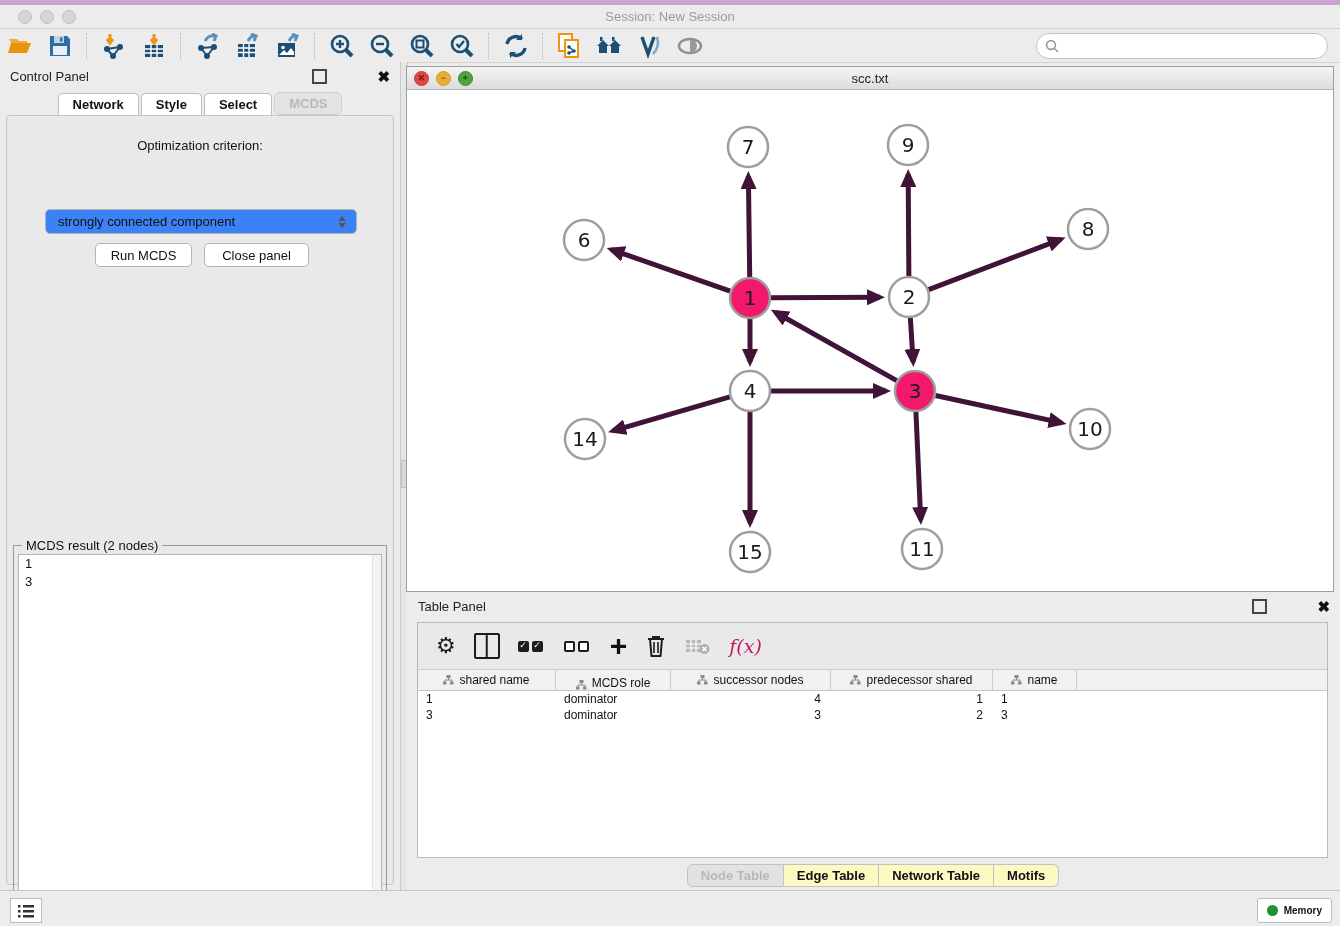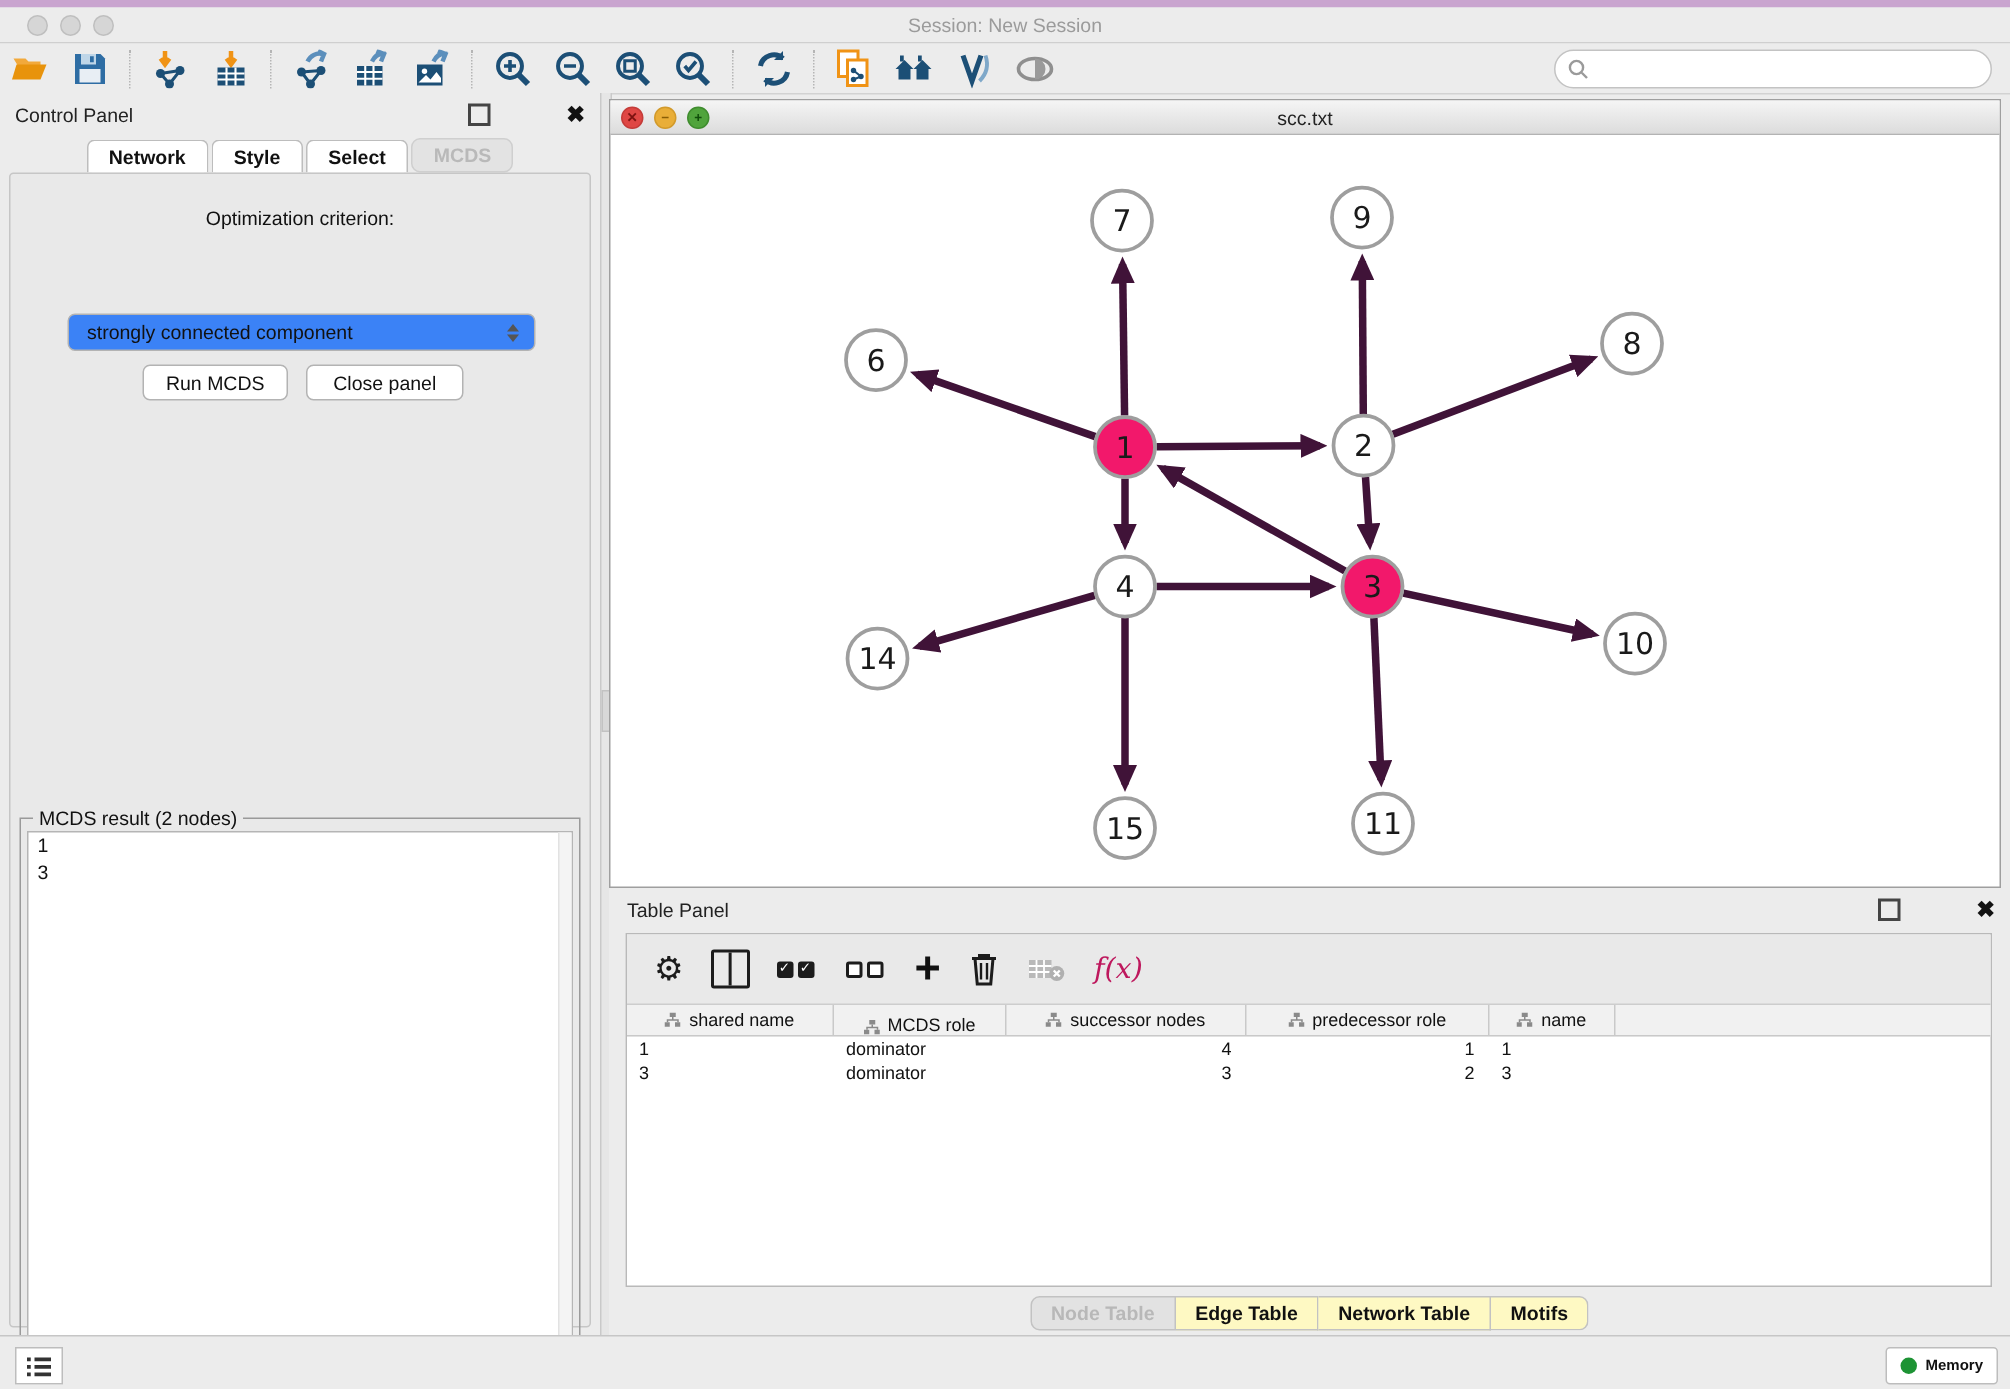--- a/index.html
+++ b/index.html
@@ -448,21 +448,21 @@
         </div>
         <div class="th" style="width: 162px;">
           <span>
             <svg width="11" height="10" viewBox="0 0 11 10">
               <rect x="3.5" y="0" width="4" height="3" fill="#8a8a8a"></rect>
               <rect x="0" y="6.5" width="3.5" height="3" fill="#8a8a8a"></rect>
               <rect x="7" y="6.5" width="3.5" height="3" fill="#8a8a8a"></rect>
               <path d="M5.5 3v2M2 6.5V5h7v1.5" stroke="#8a8a8a" fill="none"></path>
             </svg>
           </span>
-          <span>predecessor role</span>
+          <span>predecessor shared</span>
         </div>
         <div class="th" style="width: 84px;">
           <span>
             <svg width="11" height="10" viewBox="0 0 11 10">
               <rect x="3.5" y="0" width="4" height="3" fill="#8a8a8a"></rect>
               <rect x="0" y="6.5" width="3.5" height="3" fill="#8a8a8a"></rect>
               <rect x="7" y="6.5" width="3.5" height="3" fill="#8a8a8a"></rect>
               <path d="M5.5 3v2M2 6.5V5h7v1.5" stroke="#8a8a8a" fill="none"></path>
             </svg>
           </span>

